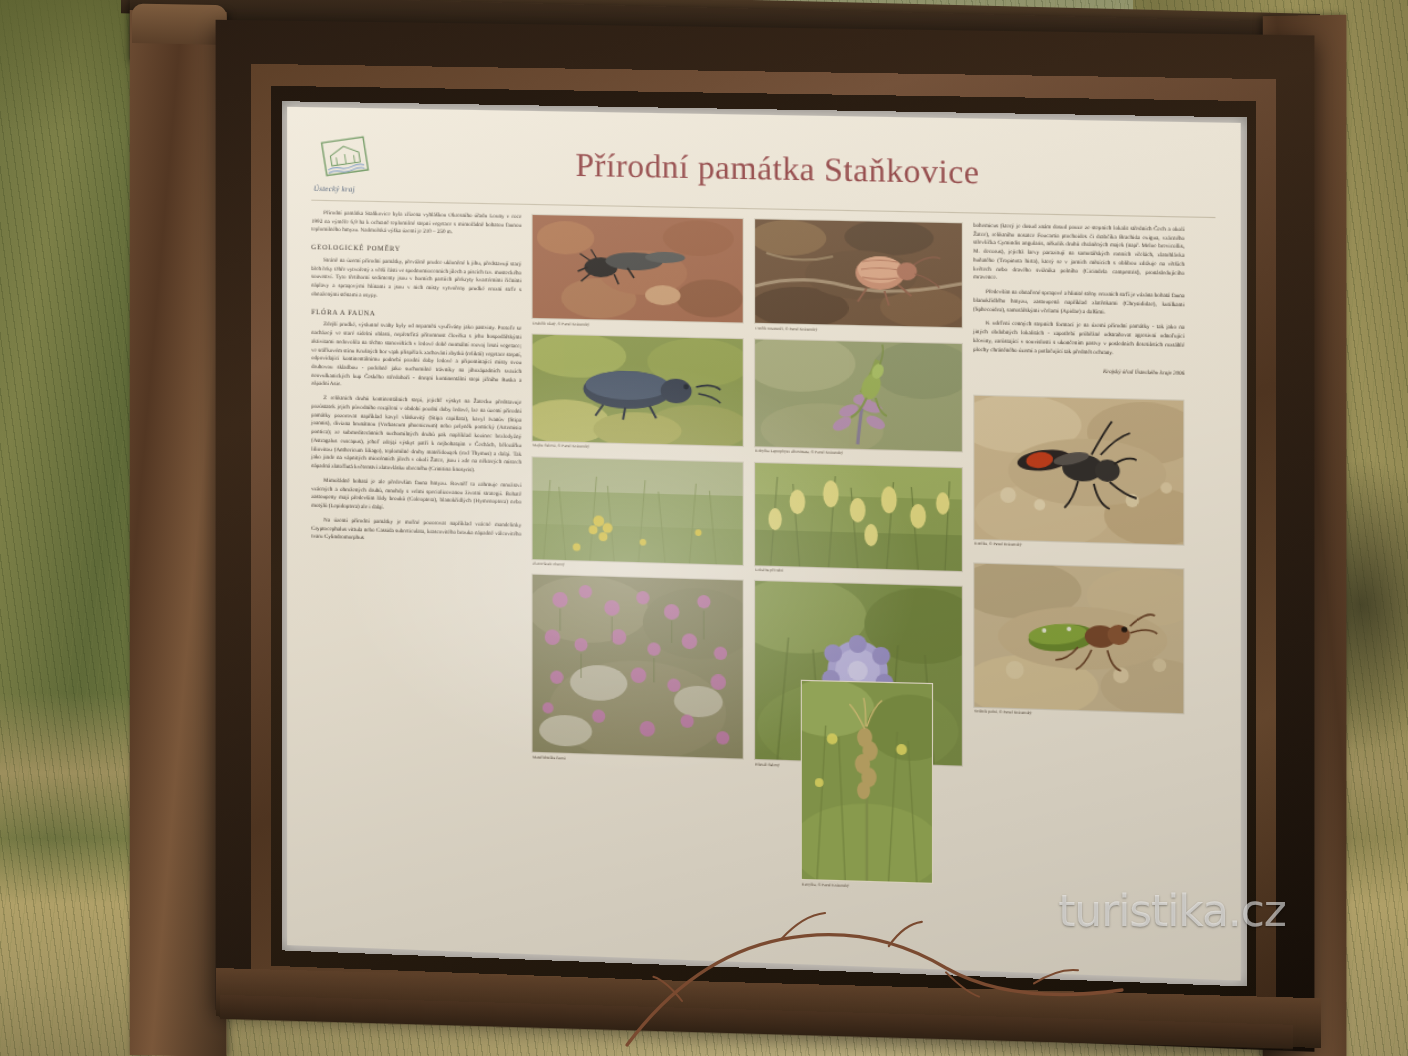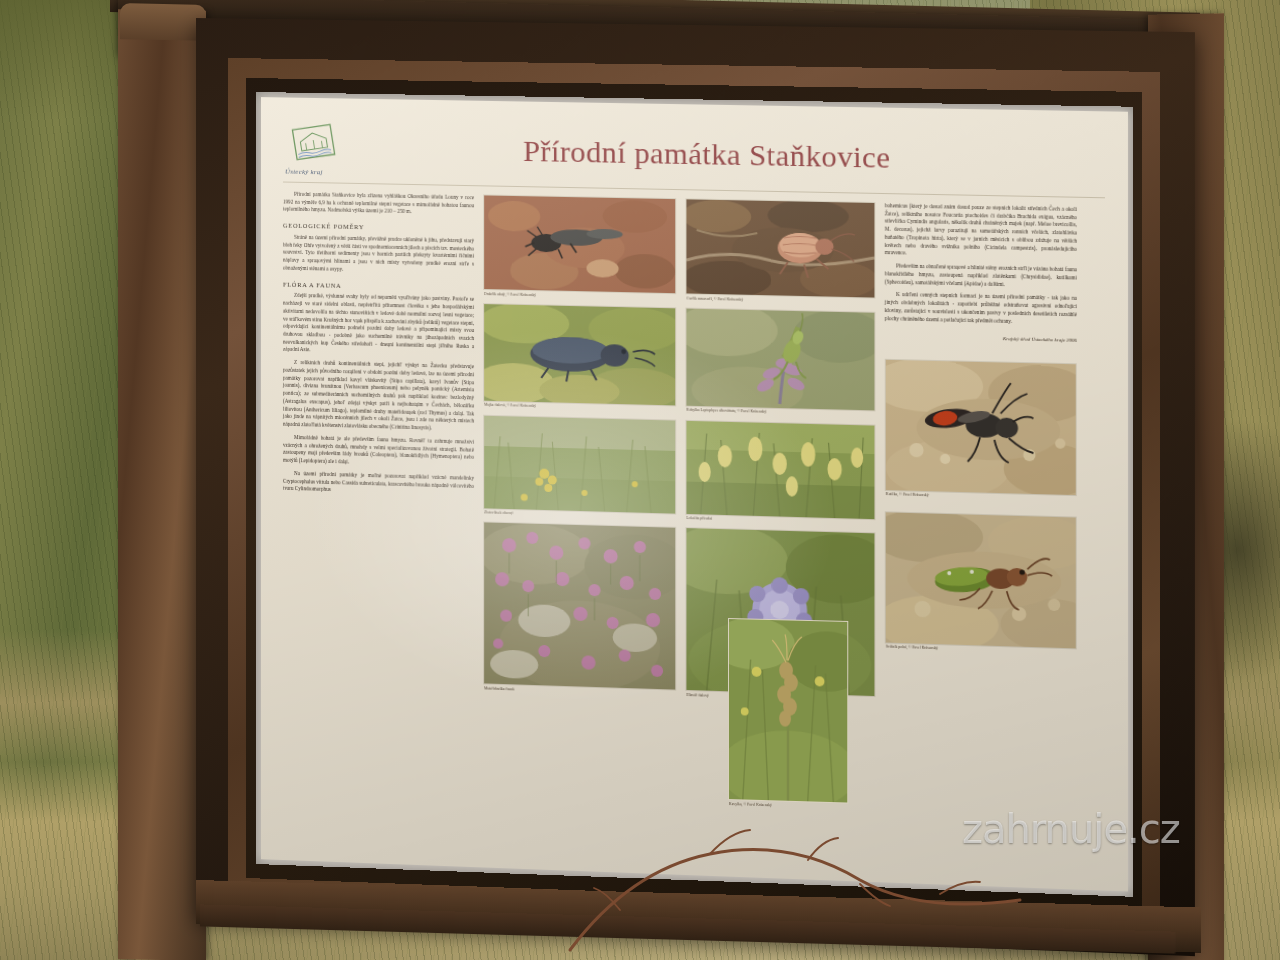--- a/index.html
+++ b/index.html
@@ -531,15 +531,15 @@
     <g stroke="#7a4a30" fill="none" stroke-linecap="round">
       <path d="M10 160 q60 -80 140 -96 q80 -16 150 26 q60 34 160 20" stroke-width="3"></path>
       <path d="M150 64 q20 -22 40 -24" stroke-width="2"></path>
       <path d="M248 70 q14 -20 30 -22" stroke-width="2"></path>
       <path d="M300 94 q18 18 30 22" stroke-width="1.8"></path>
       <path d="M60 120 q-14 -18 -26 -22" stroke-width="1.8"></path>
       <path d="M380 104 q22 -14 40 -12" stroke-width="1.8"></path>
     </g>
   </svg>
 
-  <div class="watermark">zahrnuje.cz</div>
+  <div class="watermark">turistika.cz</div>
 
 </div>
 
 </body></html>

